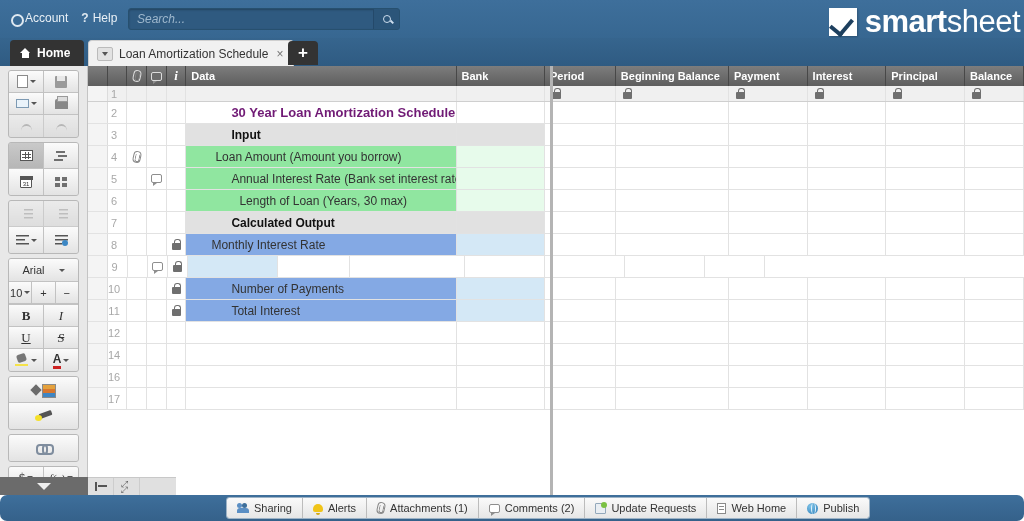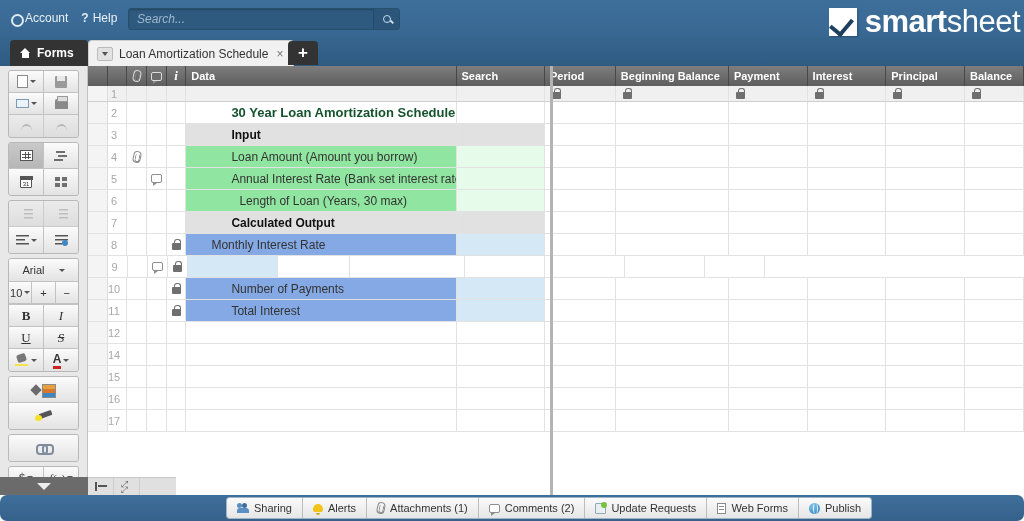--- a/index.html
+++ b/index.html
@@ -187,21 +187,21 @@
   .ch.c-icon{ justify-content:center; padding-left:0;}
   .rows{ position:absolute; left:0; top:20px; width:936px; }
   .row{ display:flex; height:22px; border-bottom:1px solid #e2e2e2; }
   .row.r1{ height:16px; background:#f0f0f0; border-bottom:1px solid #cfcfcf;}
   .cell{ border-right:1px solid #e2e2e2; display:flex; align-items:center; padding-left:5px; overflow:hidden; white-space:nowrap;}
   .cell.c-icon{ justify-content:center; padding-left:0;}
   .rn{ color:#a8a8a8; font-size:11px; justify-content:flex-end; padding-right:6px; border-right:1px solid #e2e2e2;}
   .gut{ background:#f4f4f4; border-right:1px solid #dcdcdc;}
   .divider{ position:absolute; top:0; width:3px; height:429px; background:#b4b4b4; }
   .txt-bold{ font-weight:bold; color:#111;}
-  .txt-title{ font-weight:bold; font-size:13px; color:#14532d;}
+  .txt-title{ font-weight:bold; font-size:13px; color:#701a75;}
   .bg-gray{ background:#e1e1e1;}
   .bg-green{ background:#90e6a0;}
   .bg-green-lt{ background:#e7fbeb;}
   .bg-blue{ background:#84a9e4;}
   .bg-blue-lt{ background:#d4e8f6;}
   .lock{ width:9px;height:11px; position:relative; display:inline-block;}
   .lock:after{ content:""; position:absolute; left:0; bottom:0; width:9px;height:7px;background:#6f6f6f;border-radius:1px;}
   .lock:before{ content:""; position:absolute; left:2px; top:0; width:5px;height:6px;border:1.5px solid #6f6f6f;border-bottom:none;border-radius:3px 3px 0 0;}
   .clip{ width:8px;height:12px; display:inline-block; border:1.5px solid #888; border-radius:4px; transform:rotate(12deg); position:relative;}
   .clip:after{content:"";position:absolute;left:1px;top:2px;width:3px;height:7px;border:1.5px solid #888;border-top:none;border-radius:0 0 2px 2px;}
@@ -277,21 +277,21 @@
 
   <div class="brand">
     <div class="brand-mark"></div>
     <div class="brand-text"><b>smart</b><span>sheet</span></div>
   </div>
 </div>
 
 <div class="tabbar">
   <div class="tab tab-home">
     <span class="home-ico"></span>
-    <span>Forms</span>
+    <span>Home</span>
   </div>
   <div class="tab tab-sheet">
     <span class="tab-drop">
         <i class="caret"></i>
       </span>
     <span>Loan Amortization Schedule</span>
     <span class="tab-x">×</span>
   </div>
   <div class="tab-add">+</div>
 </div>
@@ -460,21 +460,21 @@
       <div class="ch c-icon" style="width: 20px;">
         <span class="cmt" style="border-color:#ddd;background:#6d6d6d"></span>
       </div>
       <div class="ch c-icon" style="width: 20px;">
         <span style="font-style:italic;font-family:'Liberation Serif',serif;font-size:13px;">i</span>
       </div>
       <div class="ch" style="width: 275px;">
         <span>Data</span>
       </div>
       <div class="ch" style="width: 90px;">
-        <span>Search</span>
+        <span>Bank</span>
       </div>
       <div class="ch" style="width: 72px;">
         <span>Period</span>
       </div>
       <div class="ch" style="width: 115px;">
         <span>Beginning Balance</span>
       </div>
       <div class="ch" style="width: 80px;">
         <span>Payment</span>
       </div>
@@ -560,21 +560,21 @@
         <div class="cell c-icon gut" style="width: 20px;"></div>
         <div class="cell c-icon rn" style="width: 20px;">
           <span>4</span>
         </div>
         <div class="cell c-icon" style="width: 20px;">
           <span class="clip"></span>
         </div>
         <div class="cell c-icon" style="width: 20px;"></div>
         <div class="cell c-icon" style="width: 20px;"></div>
         <div class="cell bg-green" style="width: 275px;">
-          <span style="margin-left: 40px;">Loan Amount (Amount you borrow)</span>
+          <span style="margin-left: 24px;">Loan Amount (Amount you borrow)</span>
         </div>
         <div class="cell bg-green-lt" style="width: 90px;"></div>
         <div class="cell" style="width: 72px;"></div>
         <div class="cell" style="width: 115px;"></div>
         <div class="cell" style="width: 80px;"></div>
         <div class="cell" style="width: 80px;"></div>
         <div class="cell" style="width: 80px;"></div>
         <div class="cell" style="width: 60px;"></div>
       </div>
       <div class="row">
@@ -733,37 +733,20 @@
         <div class="cell" style="width: 115px;"></div>
         <div class="cell" style="width: 80px;"></div>
         <div class="cell" style="width: 80px;"></div>
         <div class="cell" style="width: 80px;"></div>
         <div class="cell" style="width: 60px;"></div>
       </div>
       <div class="row">
         <div class="cell c-icon gut" style="width: 20px;"></div>
         <div class="cell c-icon rn" style="width: 20px;">
           <span>14</span>
-        </div>
-        <div class="cell c-icon" style="width: 20px;"></div>
-        <div class="cell c-icon" style="width: 20px;"></div>
-        <div class="cell c-icon" style="width: 20px;"></div>
-        <div class="cell" style="width: 275px;"></div>
-        <div class="cell" style="width: 90px;"></div>
-        <div class="cell" style="width: 72px;"></div>
-        <div class="cell" style="width: 115px;"></div>
-        <div class="cell" style="width: 80px;"></div>
-        <div class="cell" style="width: 80px;"></div>
-        <div class="cell" style="width: 80px;"></div>
-        <div class="cell" style="width: 60px;"></div>
-      </div>
-      <div class="row">
-        <div class="cell c-icon gut" style="width: 20px;"></div>
-        <div class="cell c-icon rn" style="width: 20px;">
-          <span>15</span>
         </div>
         <div class="cell c-icon" style="width: 20px;"></div>
         <div class="cell c-icon" style="width: 20px;"></div>
         <div class="cell c-icon" style="width: 20px;"></div>
         <div class="cell" style="width: 275px;"></div>
         <div class="cell" style="width: 90px;"></div>
         <div class="cell" style="width: 72px;"></div>
         <div class="cell" style="width: 115px;"></div>
         <div class="cell" style="width: 80px;"></div>
         <div class="cell" style="width: 80px;"></div>
@@ -833,20 +816,20 @@
       <div class="bbtn">
         <span class="cmt"></span>
         <span>Comments (2)</span>
       </div>
       <div class="bbtn">
         <span class="ico-update"></span>
         <span>Update Requests</span>
       </div>
       <div class="bbtn">
         <span class="ico-form"></span>
-        <span>Web Forms</span>
+        <span>Web Home</span>
       </div>
       <div class="bbtn">
         <span class="ico-globe"></span>
         <span>Publish</span>
       </div>
     </div>
 </div>
 
 </body></html>

